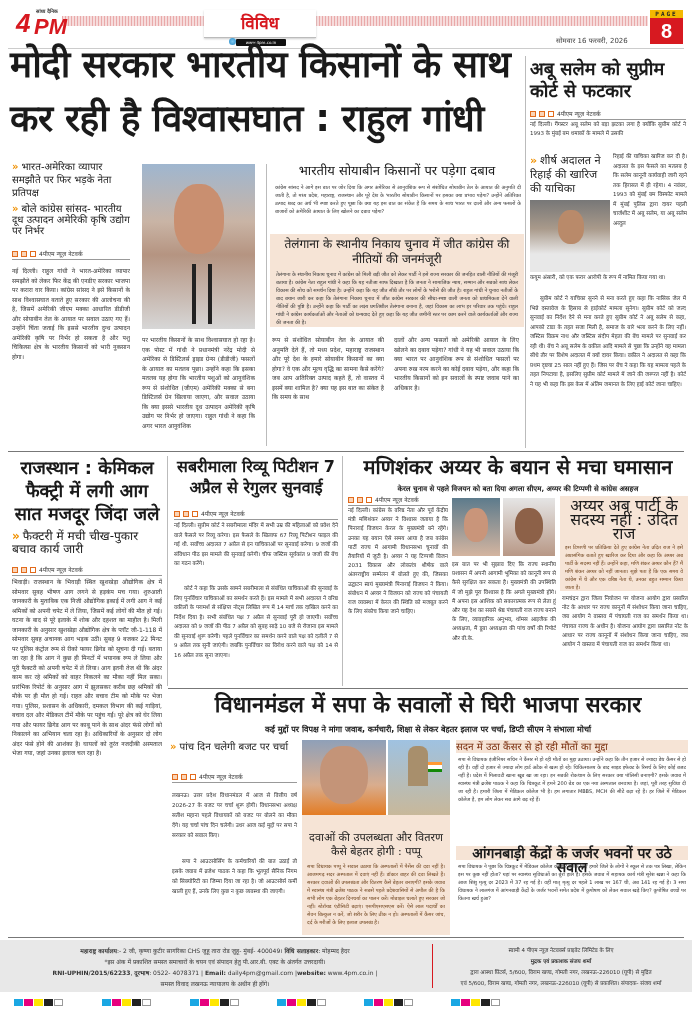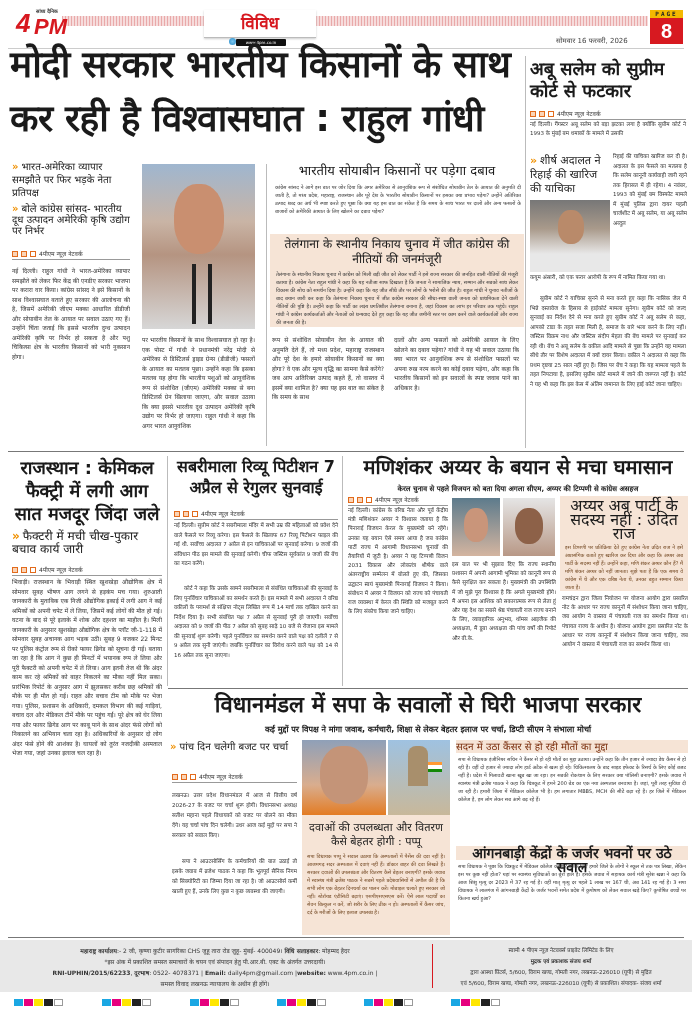--- a/index.html
+++ b/index.html
@@ -157,21 +157,21 @@
 <div class="abs body" style="left:172px;top:790px;width:125px;font-size:5.5px;line-height:10px">लखनऊ। उत्तर प्रदेश विधानमंडल में आज से वित्तीय वर्ष 2026-27 के बजट पर चर्चा शुरू होगी। विधानसभा अध्यक्ष सतीश महाना पहले विधायकों को बजट पर बोलने का मौका देंगे। यह चर्चा पांच दिन चलेगी। उधर आज कई मुद्दों पर सपा ने सरकार को सवाल किए।</div>
 <div class="abs body" style="left:172px;top:856px;width:125px;height:82px;overflow:hidden;font-size:5.5px;line-height:10px;text-indent:10px">सपा ने आउटसोर्सिंग के कर्मचारियों की बात उठाई तो इसके जवाब में ब्रजेश पाठक ने कहा कि भूतपूर्व सैनिक निगम को सिक्योरिटी का जिम्मा दिया जा रहा है। जो आउटसोर्स कर्मी खाली हुए हैं, उनके लिए कुछ न कुछ व्यवस्था की जाएगी।</div>
 
 <div class="photo" style="left:302px;top:740px;width:84px;height:75px;background:linear-gradient(180deg,#8fa0b8,#d9ad8e 60%,#e37c24)">
   <div class="abs" style="left:18px;top:6px;width:48px;height:58px;border-radius:45%;background:#c49478"></div>
 </div>
 <div class="photo" style="left:388px;top:740px;width:62px;height:75px;background:linear-gradient(180deg,#9fc2e1,#c8b89a)">
   <div class="abs" style="left:20px;top:6px;width:20px;height:40px;background:#a88f6c;border-radius:8px 8px 0 0"></div>
   <div class="abs" style="left:40px;top:22px;width:14px;height:10px;background:linear-gradient(180deg,#ff9933 33%,#fff 33% 66%,#138808 66%)"></div>
 </div>
-<div class="abs tanbox" style="left:302px;top:815px;width:148px;height:120px;padding:6px 5px">
+<div class="abs tanbox" style="left:302px;top:815px;width:148px;height:120px;padding:16px 5px">
   <div class="hl" style="font-size:11px;font-weight:normal;text-align:center;line-height:14px">दवाओं की उपलब्धता और वितरण कैसे बेहतर होगी : पप्पू</div>
   <div class="body" style="font-size:5px;line-height:8px;margin-top:3px;height:82px;overflow:hidden;color:#6b3f18">सपा विधायक पप्पू ने सवाल उठाया कि अस्पतालों में पैसेंस की दवा नहीं है। आजमगढ़ सदर अस्पताल में दवाएं नहीं हैं। डॉक्टर बाहर की दवा लिखते हैं। सरकार दवाओं की उपलब्धता और वितरण कैसे बेहतर बनाएगी? इसके जवाब में स्वास्थ्य मंत्री ब्रजेश पाठक ने सबसे पहले प्रदेशवासियों से अपील की है कि सभी लोग एक बेहतर दिनचर्या का पालन करें। मोबाइल चलाते हुए सरकार जो नहीं। स्टेरॉयड एंटीसिटी बढ़ाएं। एसपीएसएसएस करें। ऐसे लाल पदार्थों का सेवन बिल्कुल न करें, जो शरीर के लिए ठीक न हो। अस्पतालों में कैंसर जांच, दर्द के मरीजों के लिए इलाज उपलब्ध है।</div>
 </div>
 
 <div class="abs tanbox" style="left:456px;top:740px;width:232px;height:13px"></div>
 <div class="abs hl" style="left:456px;top:740px;width:232px;font-size:10px;font-weight:normal;text-align:left;color:#7a2e0d;line-height:13px">सदन में उठा कैंसर से हो रही मौतों का मुद्दा</div>
 <div class="abs body" style="left:458px;top:755px;width:228px;height:88px;overflow:hidden;font-size:5px;line-height:8px">सपा से विधायक इंजीनियर सचिन ने कैंसर से हो रही मौतों का मुद्दा उठाया। उन्होंने कहा कि तीन हजार से ज्यादा डेथ कैंसर से हो रही हैं। वहीं दो हजार से ज्यादा लोग हार्ट अटैक से खत्म हो रहे। चिकित्सालय के बाद साइड इफेक्ट के रिसर्च के लिए कोई बजट नहीं है। प्रदेश में मिलावटी खाना खूब खा जा रहा। इन सबकी रोकथाम के लिए सरकार क्या पॉलिसी बनाएगी? इसके जवाब में स्वास्थ्य मंत्री ब्रजेश पाठक ने कहा कि चित्रकूट में हमने 200 बेड का एक नया अस्पताल बनवाया है। जहां, पूरी तरह सुविधा दी जा रही है। हमारी जिला में मेडिकल कॉलेज भी है। हम लगातार MBBS, MCH की सीटें बढ़ा रहे हैं। हर जिले में मेडिकल कॉलेज है, हम लोग लेकर सब आगे बढ़ रहे हैं।</div>
 <div class="abs tanbox" style="left:456px;top:846px;width:232px;height:14px"></div>
 <div class="abs hl" style="left:456px;top:846px;width:232px;font-size:14px;text-align:center;line-height:14px">आंगनबाड़ी केंद्रों के जर्जर भवनों पर उठे सवाल</div>
 <div class="abs body" style="left:458px;top:862px;width:228px;height:72px;overflow:hidden;font-size:5px;line-height:8px">सपा विधायक ने पूछा कि चित्रकूट में मेडिकल कॉलेज कहेगा? इसके लिए हमारे जिले के लोगों ने स्कूल से तक पत्र लिखा, लेकिन इस पर कुछ नहीं होता? यहां पर स्वास्थ्य सुविधाओं का बुरा हाल है। इसके जवाब में सहायक कार्य मंत्री सुरेश खन्ना ने कहा कि आज शिशु मृत्यु दर 2023 में 37 रह गई है। वहीं मातृ मृत्यु दर पहले 1 लाख पर 167 थी, अब 141 रह गई है। 3 सपा विधायक ने लालगंज में आंगनबाड़ी केंद्रों के जर्जर भवनों समेत प्रदेश में कुपोषण को लेकर सवाल खड़े किए? कुपोषित बच्चों पर कितना खर्च हुआ?</div>

